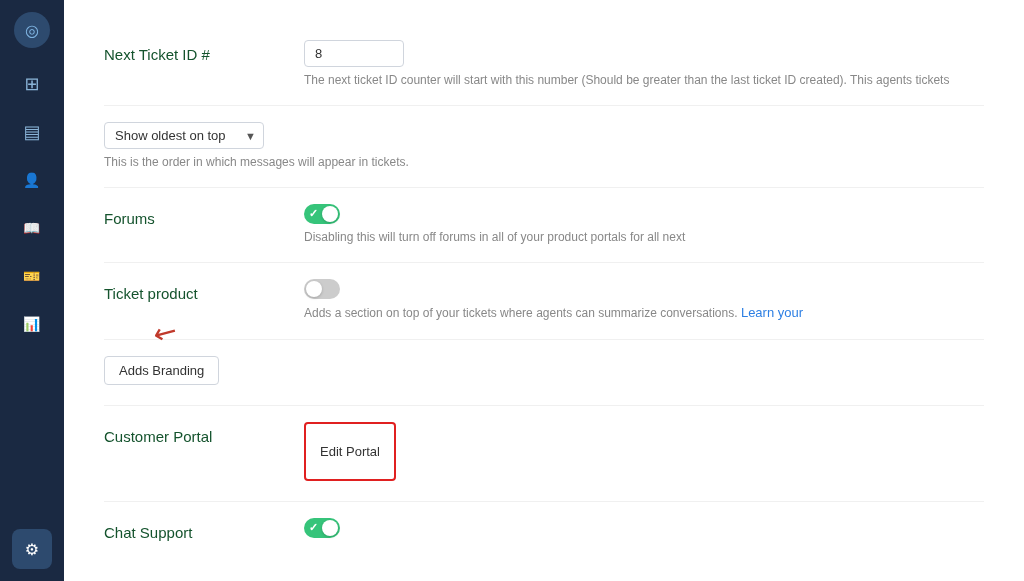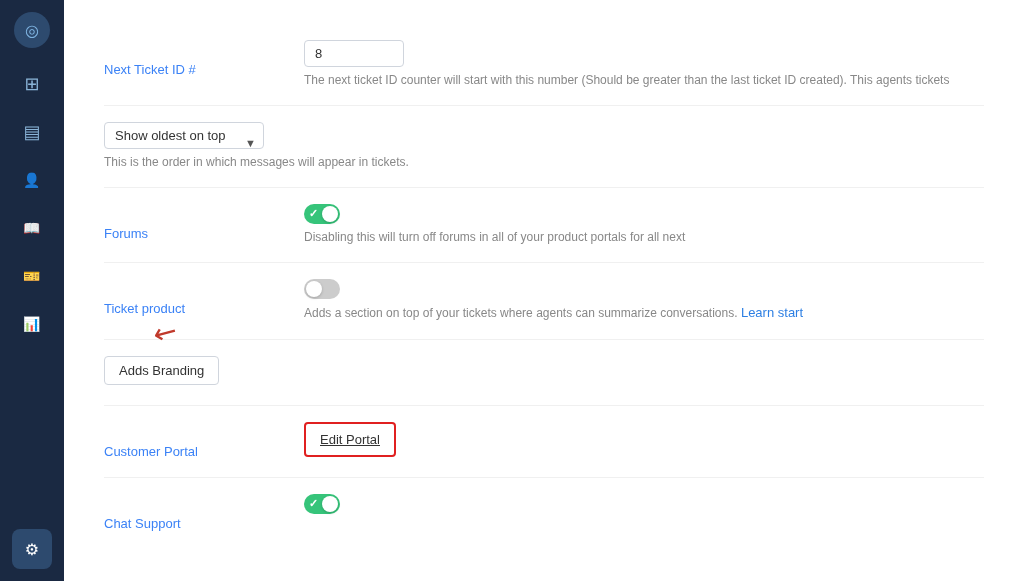--- a/index.html
+++ b/index.html
@@ -46,25 +46,24 @@
       align-items: flex-start;
       padding: 16px 0;
       border-bottom: 1px solid #f0f0f0;
       min-height: 60px;
     }
     .settings-row:last-child { border-bottom: none; }
 
     .row-label {
       width: 200px;
       flex-shrink: 0;
-      font-size: 13px;
-      color: #3b82f6;
+      font-size: 15px;
+      color: #14532d;
       font-weight: 500;
       padding-top: 6px;
-      margin-top: 16px;
     }
 
     .row-content {
       flex: 1;
     }
 
     .row-control {
       display: flex;
       align-items: center;
       gap: 8px;
@@ -87,21 +86,21 @@
       width: 100px;
       color: #333;
       outline: none;
       background: #fff;
     }
 
     
     .select-wrapper {
       position: relative;
       display: inline-flex;
-      align-items: flex-end;
+      align-items: center;
     }
     .select-input {
       border: 1px solid #d0d5dd;
       border-radius: 4px;
       padding: 5px 30px 5px 10px;
       font-size: 13px;
       color: #333;
       background: #fff;
       appearance: none;
       cursor: pointer;
@@ -166,26 +165,25 @@
       color: #2d7fe3;
       font-size: 13px;
       cursor: pointer;
       text-decoration: none;
     }
 
     
     .btn-highlighted {
       border: 2px solid #e02020;
       border-radius: 4px;
-      padding: 8px 14px;
+      padding: 20px 14px;
       font-size: 13px;
       background: #fff;
       color: #333;
       cursor: pointer;
-      text-decoration: underline;
     }
 
     
     .arrow-container {
       position: relative;
       display: inline-block;
     }
     .red-arrow {
       position: absolute;
       top: -40px;
@@ -269,21 +267,21 @@
   <div class="settings-row">
     <div class="row-label">Ticket product</div>
     <div class="row-content">
       <div class="row-control">
         <div class="toggle off">
           <div class="toggle-knob"></div>
         </div>
       </div>
       <div class="row-description">
         <span>Adds a section on top of your tickets where agents can summarize conversations.</span>
-        <a class="link">Learn start</a>
+        <a class="link">Learn your</a>
       </div>
     </div>
   </div>
 
 
   <div class="settings-row">
     <div class="row-content">
       <div class="row-control">
         <div class="arrow-container">
           <button class="btn">

